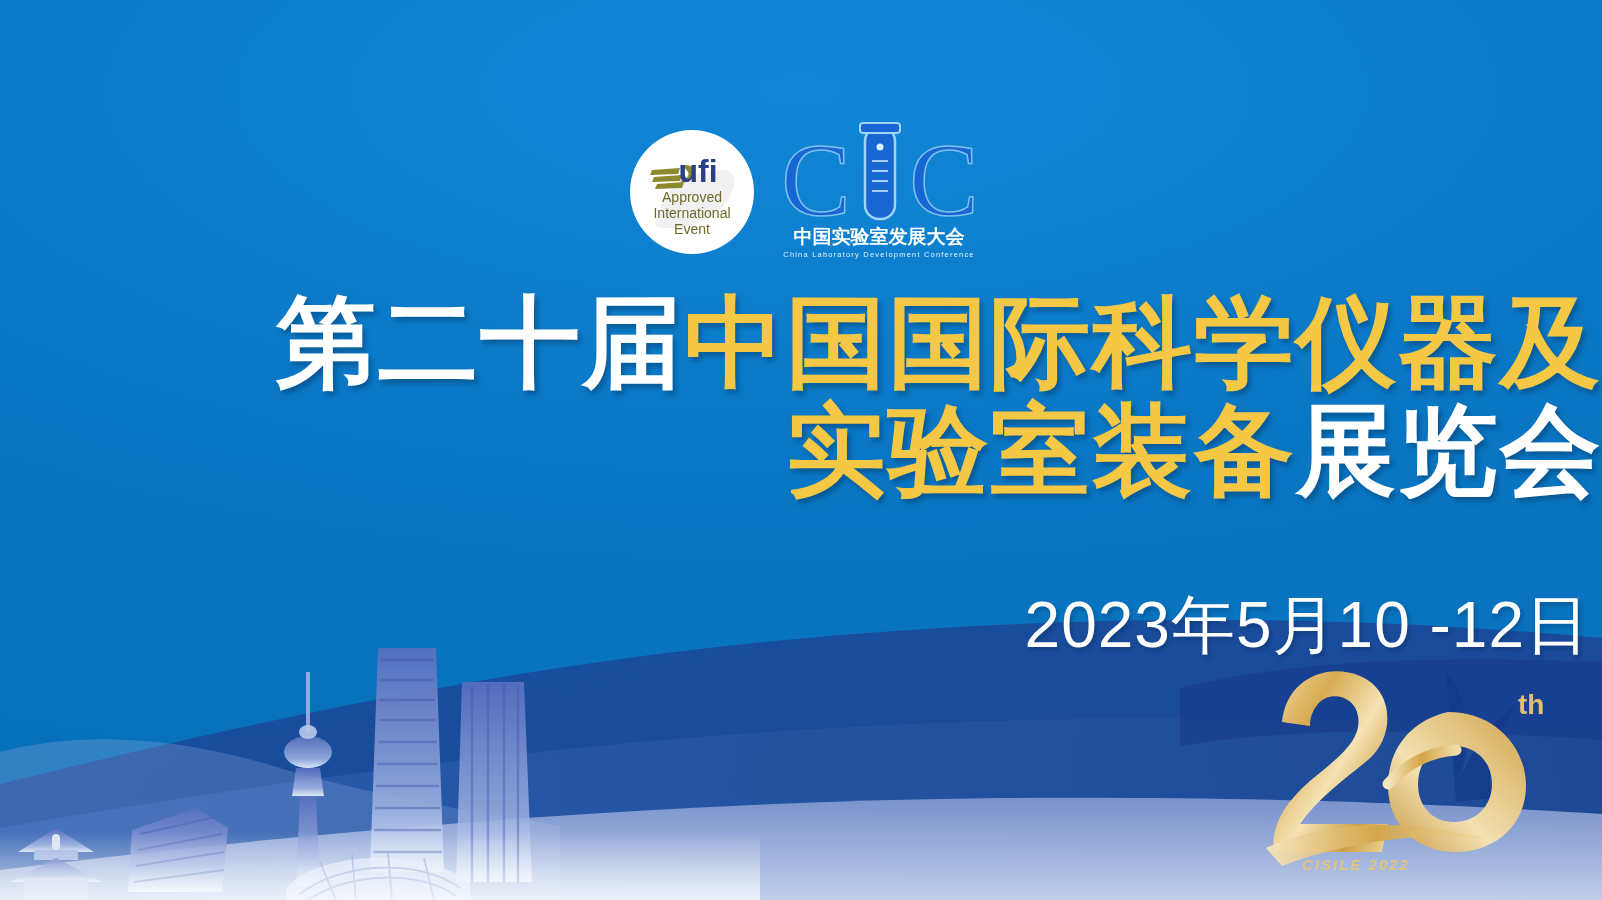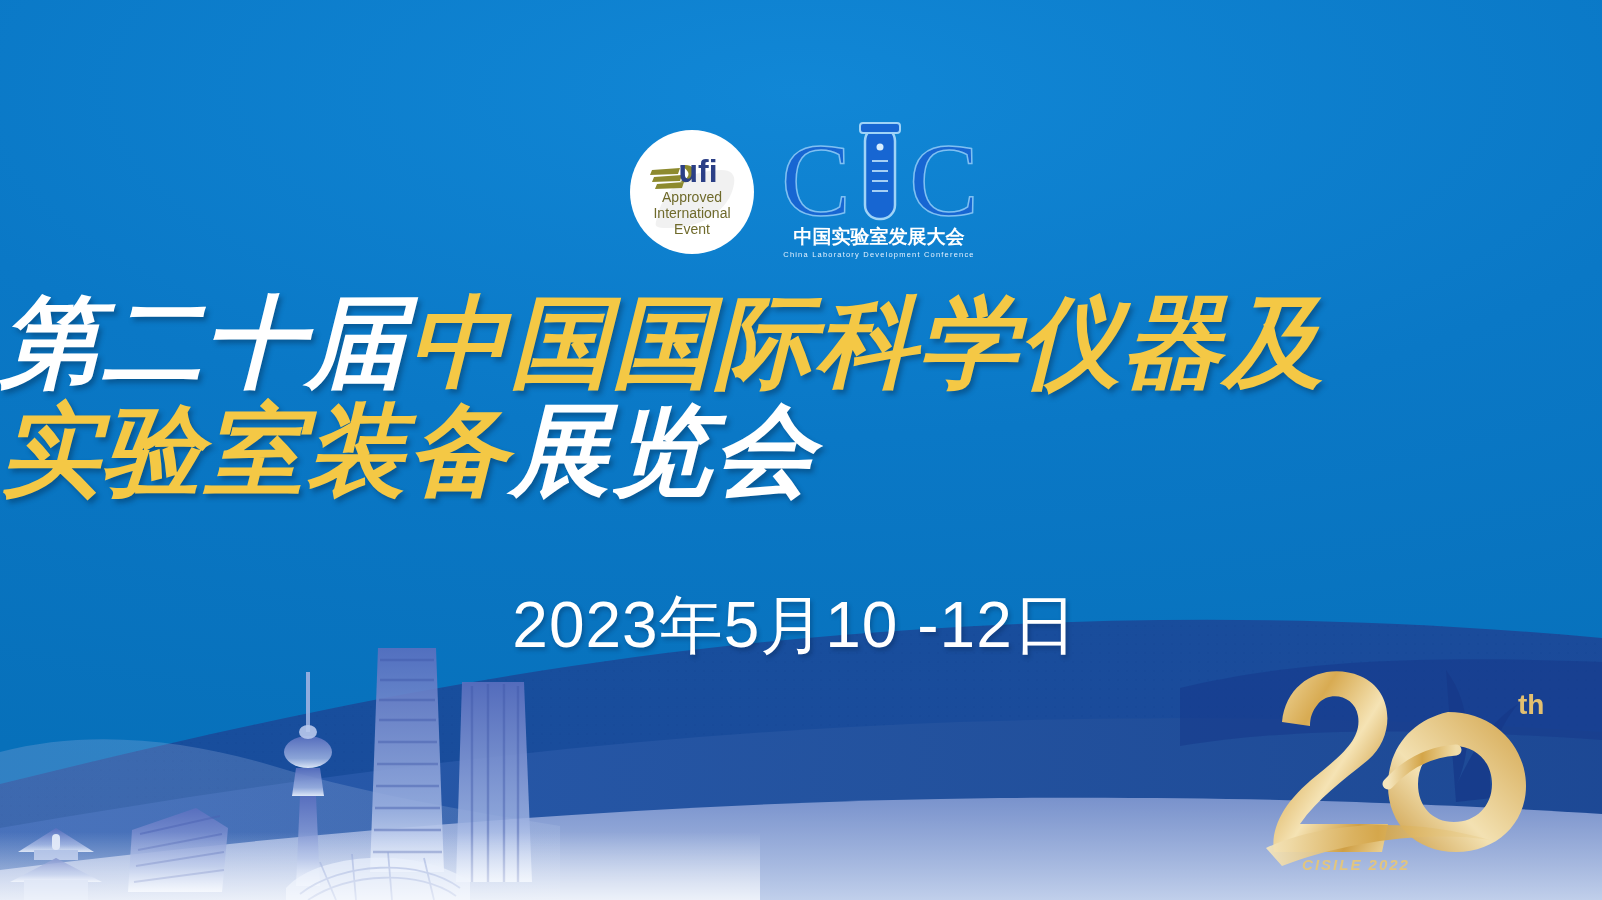--- a/index.html
+++ b/index.html
@@ -38,38 +38,37 @@
     height:160px;
   }
   .logo-ufi { width:132px; height:132px; position:relative; }
   .logo-cisile { width:150px; height:148px; position:relative; }
   .logo-cic { width:195px; height:150px; position:relative; }
 
   
   .headline {
     position:absolute;
     top:288px; left:0; right:0;
-    text-align:left;
+    text-align:right;
     line-height:1.08;
     font-weight:bold;
     font-size:100px;
     letter-spacing:2px;
     text-shadow:3px 4px 5px rgba(0,28,60,.34);
     white-space:nowrap;
-    font-style:italic;
   }
   .headline .ln { display:block; }
   .tx-white { color:#ffffff; }
   .tx-gold  { color:#f4c845; }
 
   
   .meta {
     position:absolute;
     top:580px; left:0; right:12px;
-    text-align:center;
+    text-align:right;
     color:#ffffff;
     font-size:64px;
     line-height:1.42;
     letter-spacing:1px;
     text-shadow:2px 3px 4px rgba(0,28,60,.30);
     white-space:nowrap;
   }
   .meta .ln { display:block; }
 </style>
 </head>

